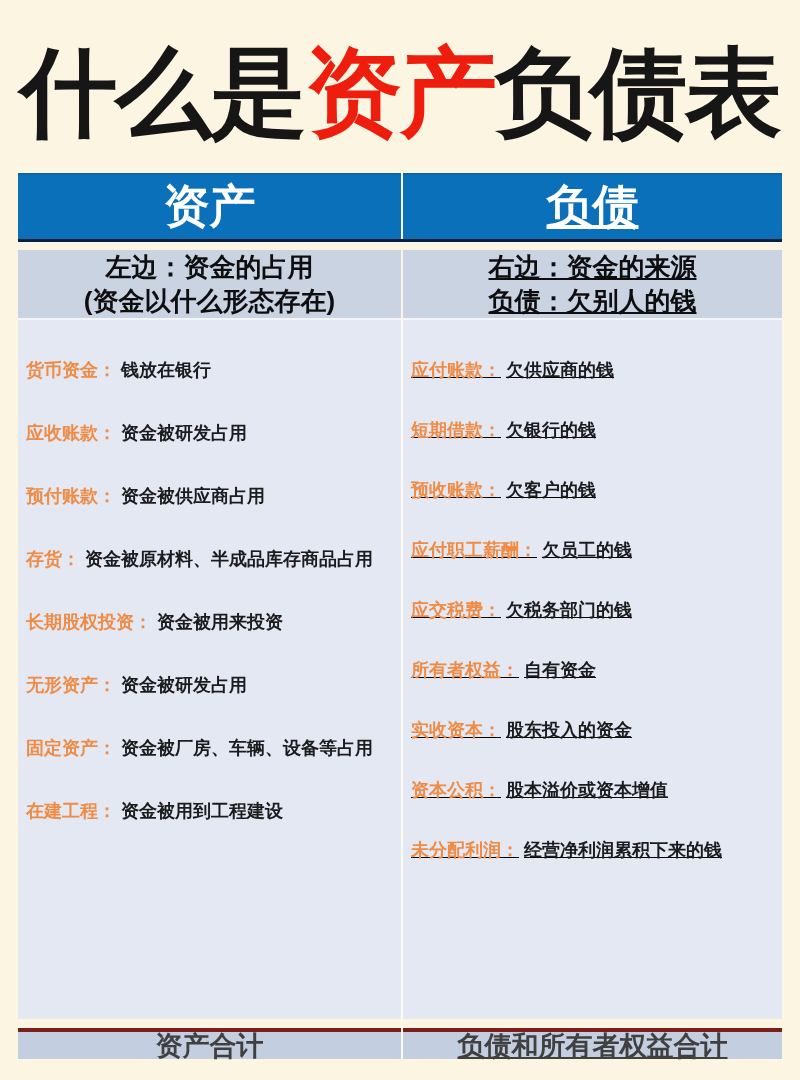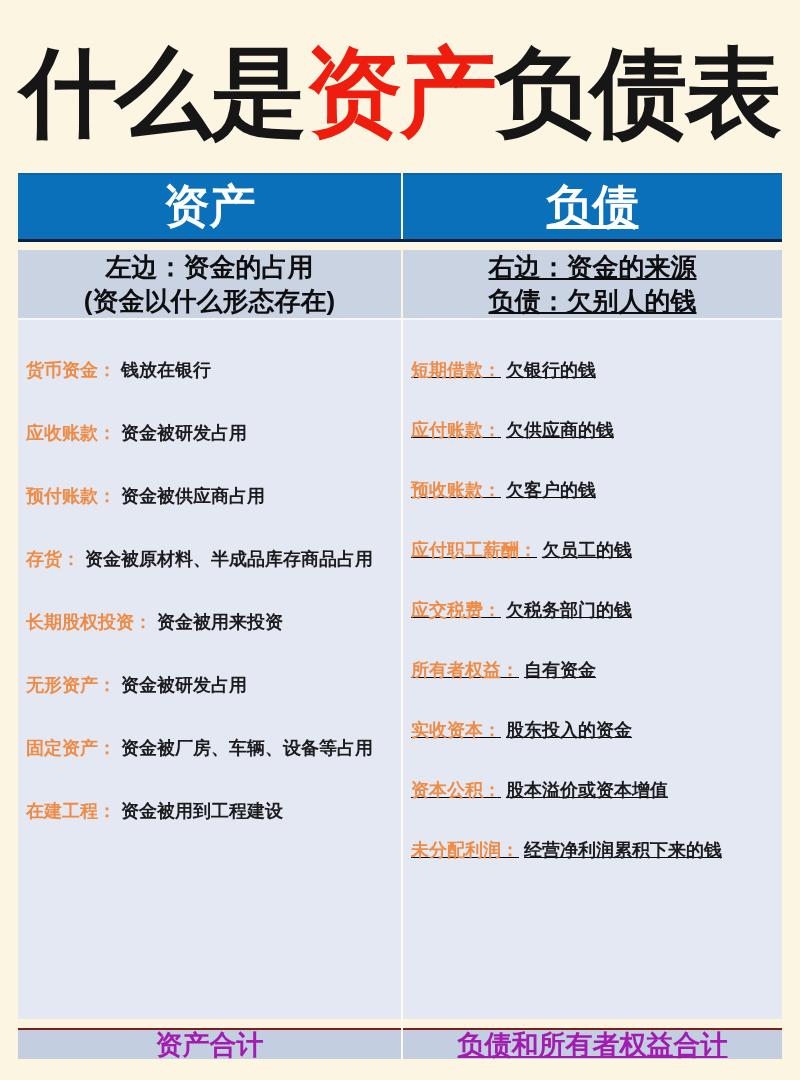--- a/index.html
+++ b/index.html
@@ -49,23 +49,23 @@
   .bod { flex: 1; }
   .bod .cell-l, .bod .cell-r { background: #e4e8f3; padding: 32px 2px 0 8px; }
   .item { font-size: 18px; line-height: 37px; }
   .bod .cell-l .item { margin-bottom: 26px; }
   .bod .cell-r .item { margin-bottom: 23px; }
   .term { color: #ef8b44; font-weight: 800; margin-right: 5px; }
   .desc { color: #1c1c1e; font-weight: 600; }
   
   .ftr { height: 40px; }
   .ftr .cell-l, .ftr .cell-r {
-    background: #c3cfe0; border-top: 2px solid #7f1d1d;
+    background: #c3cfe0; border-top: 4px solid #7f1d1d;
     display: flex; align-items: center; justify-content: center;
-    color: #a21caf; font-size: 27px; font-weight: 800; margin-top: 9px;
+    color: #404040; font-size: 27px; font-weight: 800; margin-top: 9px;
   }
 </style>
 </head>
 <body>
 
 <div class="title">
   <span>什么是</span>
     <span class="red">资产</span>
     <span>负债表</span>
 </div>
@@ -101,22 +101,22 @@
       <div class="item"><span class="term">应收账款：</span><span class="desc">资金被研发占用</span></div>
       <div class="item"><span class="term">预付账款：</span><span class="desc">资金被供应商占用</span></div>
       <div class="item"><span class="term">存货：</span><span class="desc">资金被原材料、半成品库存商品占用</span></div>
       <div class="item"><span class="term">长期股权投资：</span><span class="desc">资金被用来投资</span></div>
       <div class="item"><span class="term">无形资产：</span><span class="desc">资金被研发占用</span></div>
       <div class="item"><span class="term">固定资产：</span><span class="desc">资金被厂房、车辆、设备等占用</span></div>
       <div class="item"><span class="term">在建工程：</span><span class="desc">资金被用到工程建设</span></div>
     </div>
     <div class="vdiv"></div>
     <div class="cell-r">
+      <div class="item"><span class="term">应付账款：</span><span class="desc">欠供应商的钱</span></div>
       <div class="item"><span class="term">短期借款：</span><span class="desc">欠银行的钱</span></div>
-      <div class="item"><span class="term">应付账款：</span><span class="desc">欠供应商的钱</span></div>
       <div class="item"><span class="term">预收账款：</span><span class="desc">欠客户的钱</span></div>
       <div class="item"><span class="term">应付职工薪酬：</span><span class="desc">欠员工的钱</span></div>
       <div class="item"><span class="term">应交税费：</span><span class="desc">欠税务部门的钱</span></div>
       <div class="item"><span class="term">所有者权益：</span><span class="desc">自有资金</span></div>
       <div class="item"><span class="term">实收资本：</span><span class="desc">股东投入的资金</span></div>
       <div class="item"><span class="term">资本公积：</span><span class="desc">股本溢价或资本增值</span></div>
       <div class="item"><span class="term">未分配利润：</span><span class="desc">经营净利润累积下来的钱</span></div>
     </div>
   </div>
 

